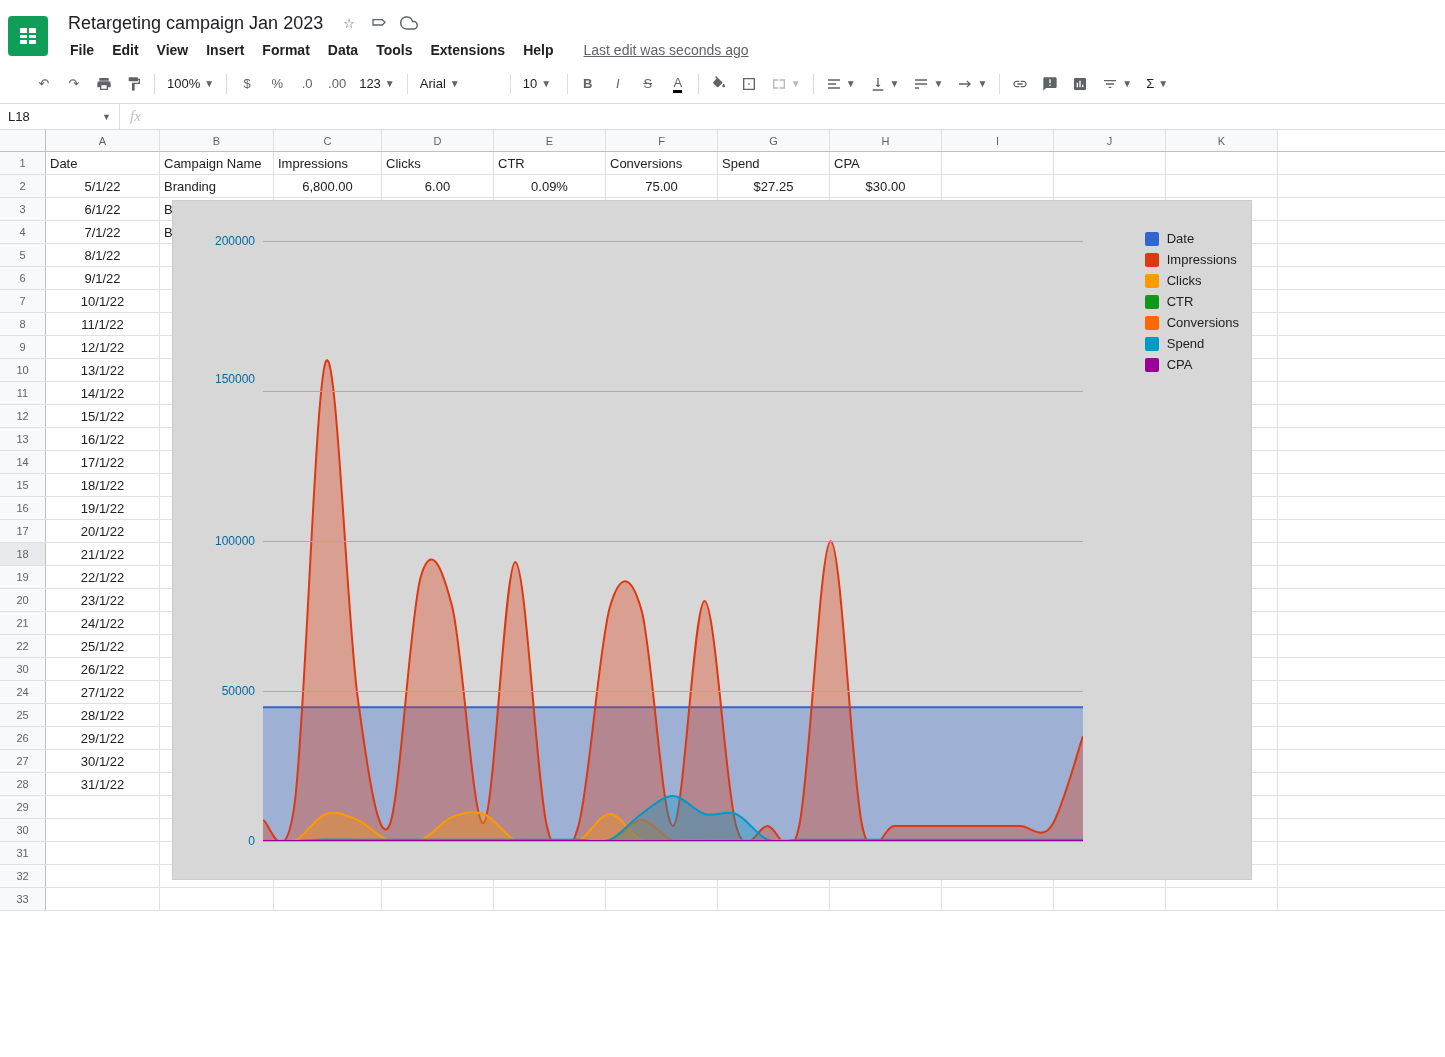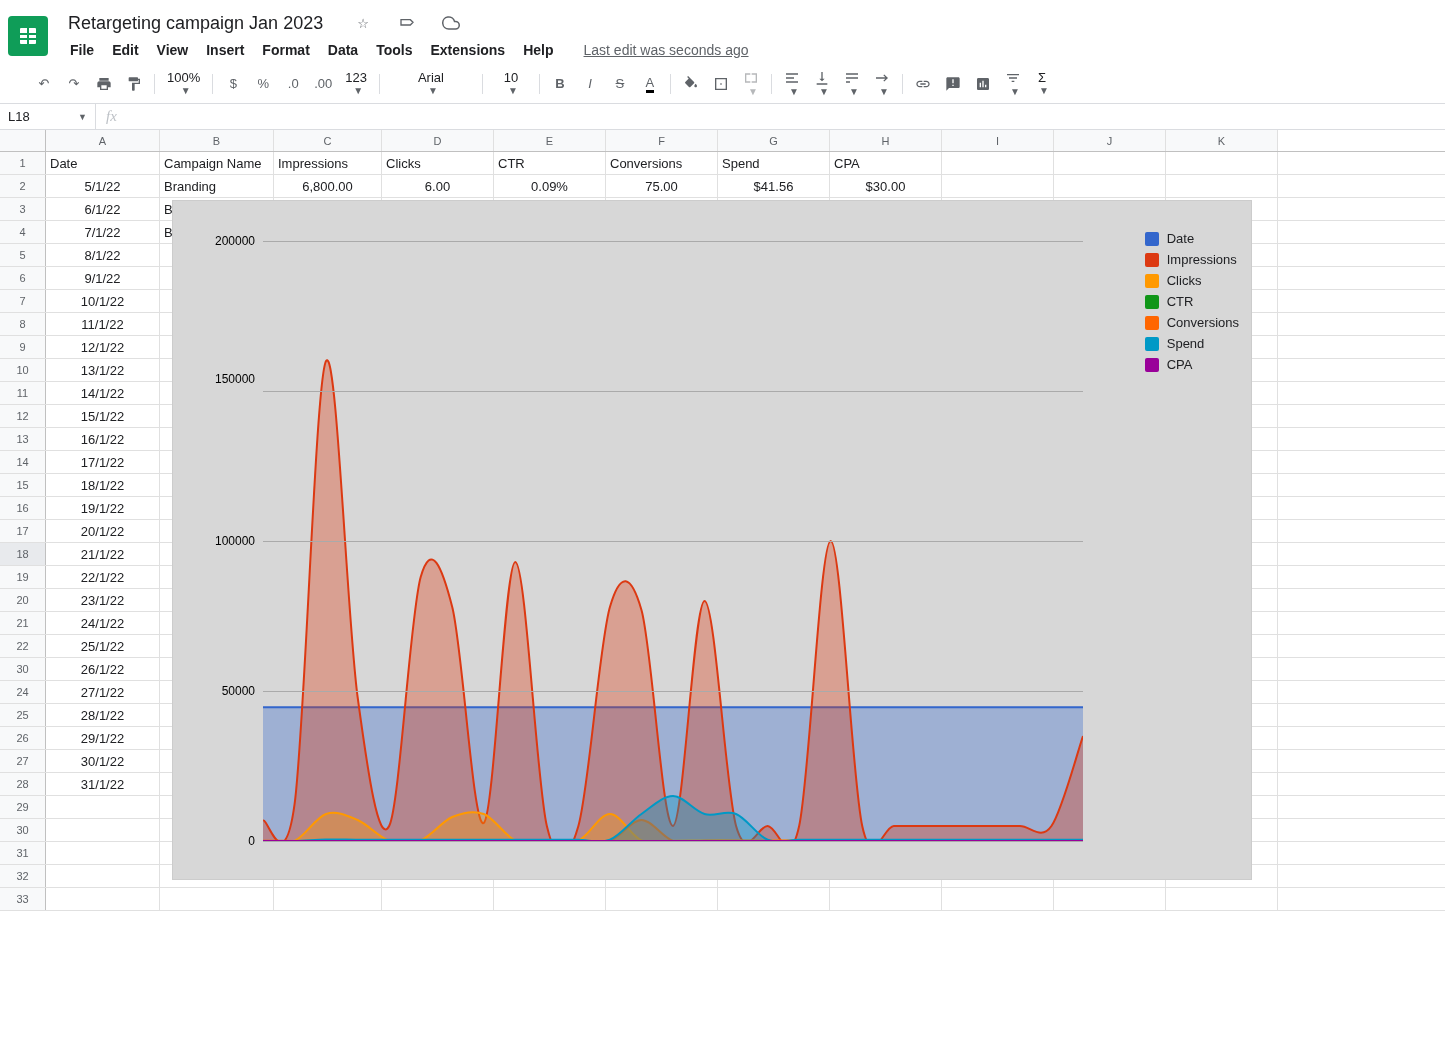--- a/index.html
+++ b/index.html
@@ -3,39 +3,39 @@
 <meta charset="utf-8">
 <style>
   * { margin: 0; padding: 0; box-sizing: border-box; font-family: Arial, sans-serif; }
   body { background: #fff; font-size: 13px; color: #202124; overflow: hidden; }
   
   
   .title-bar { display: flex; align-items: center; padding: 8px 8px 0 8px; height: 64px; }
   .app-icon { width: 40px; height: 40px; background: #0f9d58; border-radius: 4px; margin-right: 14px; display:flex; align-items:center; justify-content:center; }
   .app-icon svg { width: 24px; height: 24px; }
   .title-area { display: flex; flex-direction: column; }
-  .title-row { display: flex; align-items: center; gap: 24px; }
+  .title-row { display: flex; align-items: center; gap: 10px; }
   .doc-title { font-size: 18px; color: #202124; padding: 2px 6px; }
   .title-icon { width: 20px; height: 20px; color: #5f6368; display:flex; align-items:center; justify-content:center; }
   .menu-bar { display: flex; gap: 2px; margin-top: 2px; }
   .menu-item { padding: 4px 8px; font-size: 14px; color: #202124; border-radius: 4px; cursor: pointer; font-weight: bold; }
   .last-edit { color: #5f6368; text-decoration: underline; font-size: 14px; margin-left: 12px; padding: 4px 8px; }
   
   
   .toolbar { display: flex; align-items: center; padding: 4px 8px 4px 30px; border-bottom: 1px solid #dadce0; gap: 2px; height: 40px; }
   .tb-btn { width: 28px; height: 28px; display: flex; align-items: center; justify-content: center; color: #5f6368; border-radius: 2px; cursor: pointer; }
   .tb-sep { width: 1px; height: 20px; background: #dadce0; margin: 0 4px; }
-  .tb-dropdown { display: flex; align-items: center; padding: 0 6px; height: 28px; font-size: 13px; color: #202124; cursor: pointer; flex-direction: column; }
+  .tb-dropdown { display: flex; align-items: center; padding: 0 6px; height: 28px; font-size: 13px; color: #202124; cursor: pointer; }
   .tb-dropdown .caret { margin-left: 4px; font-size: 10px; color: #5f6368; }
   .tb-font { min-width: 90px; }
   .tb-size { min-width: 44px; }
   
   
   .fx-bar { display: flex; align-items: center; border-bottom: 1px solid #dadce0; height: 26px; }
-  .name-box { width: 96px; padding: 0 8px; font-size: 13px; color: #202124; border-right: 1px solid #dadce0; display:flex; align-items:center; justify-content:space-between; height:100%; }
+  .name-box { width: 120px; padding: 0 8px; font-size: 13px; color: #202124; border-right: 1px solid #dadce0; display:flex; align-items:center; justify-content:space-between; height:100%; }
   .name-box .caret { font-size: 9px; color: #5f6368; }
   .fx-label { padding: 0 10px; color: #bdc1c6; font-style: italic; font-size: 15px; font-family: 'Times New Roman', serif; }
   .fx-input { flex: 1; height: 100%; }
   
   
   .grid-wrap { position: relative; }
   .col-headers { display: flex; height: 22px; border-bottom: 1px solid #c0c0c0; }
   .row-header-corner { width: 46px; background: #f8f9fa; border-right: 1px solid #c0c0c0; }
   .col-h { background: #f8f9fa; border-right: 1px solid #e0e0e0; text-align: center; font-size: 11px; color: #5f6368; line-height: 22px; }
   .rows { }
@@ -58,21 +58,21 @@
   .cI { width: 112px; }
   .cJ { width: 112px; }
   .cK { width: 112px; }
   
   
   .chart { position: absolute; top: 70px; left: 172px; width: 1080px; height: 680px; background: #d7d7d7; border: 1px solid #ccc; }
   .plot { position: absolute; left: 90px; top: 40px; width: 820px; height: 600px; }
   .legend { position: absolute; right: 12px; top: 30px; font-size: 13px; }
   .legend-item { display: flex; align-items: center; gap: 8px; margin-bottom: 6px; }
   .legend-swatch { width: 14px; height: 14px; border-radius: 2px; }
-  .y-tick { position: absolute; right: 100%; margin-right: 8px; font-size: 12px; color: #000000; transform: translateY(-50%); }
+  .y-tick { position: absolute; right: 100%; margin-right: 8px; font-size: 12px; color: #0369a1; transform: translateY(-50%); }
   .grid-line { position: absolute; left: 0; right: 0; height: 1px; background: #aaa; }
   svg.areas { position:absolute; inset:0; width:100%; height:100%; }
 </style>
 </head>
 <body>
 
 <div class="title-bar">
   <div class="app-icon">
     <svg viewBox="0 0 24 24" fill="#fff">
         <rect x="4" y="4" width="16" height="16" rx="1" fill="#fff"></rect>
@@ -270,21 +270,21 @@
         <div class="cell cK "></div>
       </div>
       <div class="row">
         <div class="row-h">2</div>
         <div class="cell cA r">5/1/22</div>
         <div class="cell cB l">Branding</div>
         <div class="cell cC r">6,800.00</div>
         <div class="cell cD r">6.00</div>
         <div class="cell cE r">0.09%</div>
         <div class="cell cF r">75.00</div>
-        <div class="cell cG r">$41.56</div>
+        <div class="cell cG r">$27.25</div>
         <div class="cell cH r">$30.00</div>
         <div class="cell cI "></div>
         <div class="cell cJ "></div>
         <div class="cell cK "></div>
       </div>
       <div class="row">
         <div class="row-h">3</div>
         <div class="cell cA r">6/1/22</div>
         <div class="cell cB l">Branding</div>
         <div class="cell cC r">12,187.00</div>

